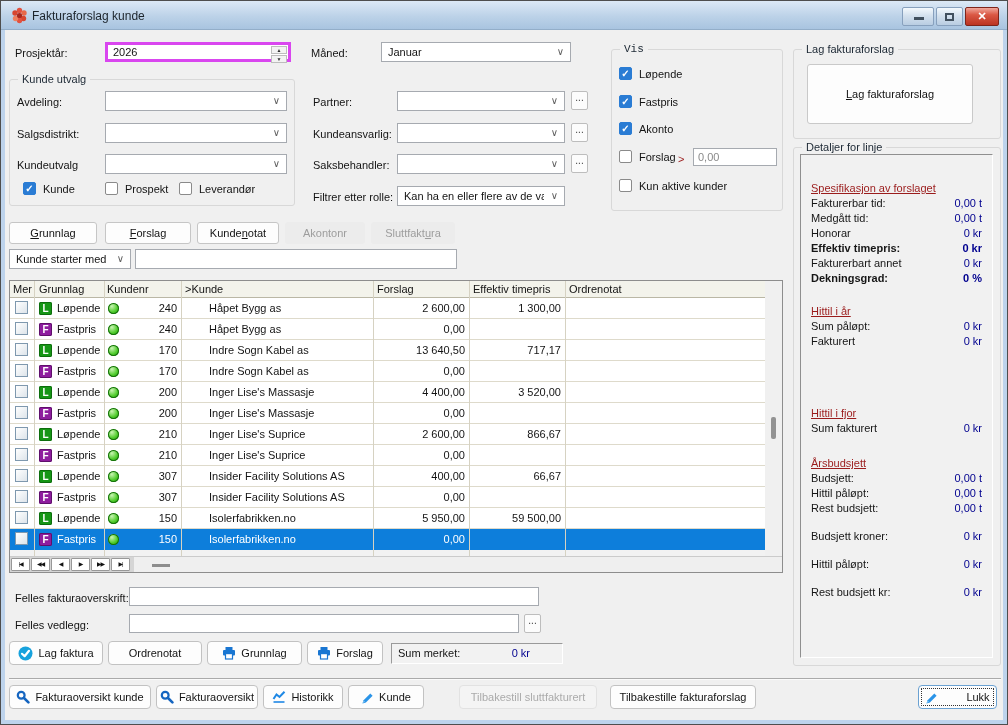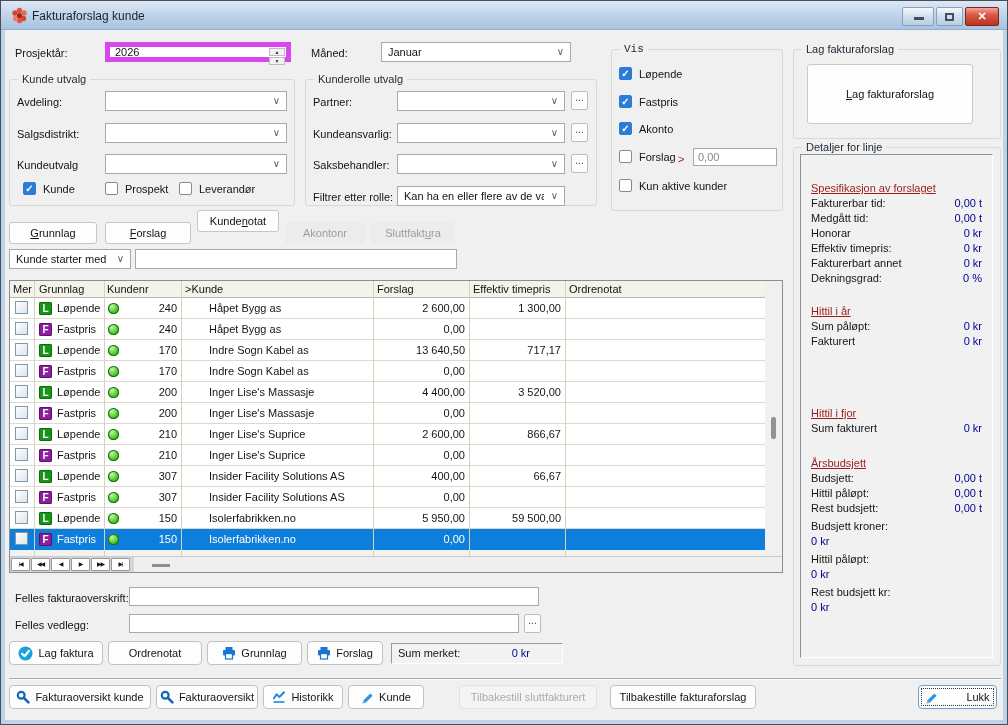--- a/index.html
+++ b/index.html
@@ -48,21 +48,21 @@
     font-size:11px; color:#131313; text-align:center; line-height:20px; z-index:3; }
   .tab.disabled { background:#ececec; border-color:#ececec; color:#9d9d9d; }
 
   .btn { position:absolute; height:24px; background:#fdfdfd; border:1px solid #c2c2c2; border-radius:4px;
     font-size:11px; color:#131313; display:flex; align-items:center; justify-content:center; gap:5px; z-index:3; }
   .btn.disabled { background:#f4f4f4; border-color:#e2e2e2; color:#ababab; }
   .btn.focused { border-color:#6aa1d2; outline:1px dotted #333; outline-offset:-4px;gap:28px; }
   .icon { display:inline-flex; align-items:center; justify-content:center; }
 
   
-  #spin { position:absolute; left:104px; top:41px; width:186px; height:20px; border:5px solid #d946ef;
+  #spin { position:absolute; left:104px; top:41px; width:186px; height:20px; border:3px solid #d946ef;
     background:#fff; z-index:3; }
   #spin input { position:absolute; left:0; top:0; bottom:0; width:160px; border:0; padding:0 5px;
     font-size:11px; font-family:inherit; color:#141414; outline:none; }
   .spinbtn { position:absolute; right:1px; width:16px; height:8px; background:#f3f3f3; border:1px solid #bdbdbd;
     font-size:5px; line-height:7px; text-align:center; color:#333; }
   #spin-up { top:1px; } #spin-down { top:10px; }
 
   
   #tablebox { position:absolute; left:8px; top:279px; width:774px; height:293px; border:1px solid #8d8d8d;
     background:#f2f2f2; z-index:3; }
@@ -96,23 +96,23 @@
     font-size:6px; line-height:11px; text-align:center; color:#111; letter-spacing:-1px; }
   #hthumb { position:absolute; left:142px; top:7px; width:18px; height:3px; background:#8d8d8d; }
 
   
   #detailpanel { position:absolute; left:799px; top:153px; width:193px; height:504px; background:#f1f1f1;
     border:1px solid; border-color:#8f8f8f #ffffff #ffffff #8f8f8f; z-index:3; overflow:hidden; }
   .dsec { margin:0 10px; }
   .dsec .dhead { font-size:11px; color:#9b1c1c; text-decoration:underline; line-height:15px; }
   .drow { display:flex; justify-content:space-between; font-size:11px; line-height:15px; color:#161616; }
   .drow .dv { color:#00008f; }
-  .drow.bold { font-weight:normal; }
+  .drow.bold { font-weight:bold; }
   .dsec-0 { margin-top:26px; } .dsec-1 { margin-top:18px; } .dsec-2 { margin-top:57px; } .dsec-3 { margin-top:20px; }
-  .drow.spaced { margin-top:3px;flex-direction:column; }
+  .drow.spaced { margin-top:13px; }
 
   #bigbtn { position:absolute; left:806px; top:63px; width:166px; height:60px; background:#fdfdfd;
     border:1px solid #c9c9c9; border-radius:3px; font-size:11px; color:#131313; z-index:3;
     display:flex; align-items:center; justify-content:center; }
 
   #sumpanel { position:absolute; left:390px; top:642px; width:172px; height:21px; background:#f2f2f2;
     border:1px solid; border-color:#9a9a9a #ffffff #ffffff #9a9a9a; z-index:3; }
   #sumpanel .sl { position:absolute; left:6px; top:3px; font-size:11px; color:#141414; }
   #sumpanel .sv { position:absolute; right:32px; top:3px; font-size:11px; color:#00008f; }
 
@@ -188,23 +188,20 @@
       <div class="cb" style="left: 104px; top: 181px;">
         <span class="box"></span>
         <span>Prospekt</span>
       </div>
       <div class="cb" style="left: 178px; top: 181px;">
         <span class="box"></span>
         <span>Leverandør</span>
       </div>
     </div>
 
-  <div class="grp" style="left:304px;top:78px;width:292px;height:127px;">
-    <span class="grp-title">Kunderolle utvalg</span>
-  </div>
   <span class="lbl" style="left:312px;top:95px;">Partner:</span>
   <div class="combo" style="left:396px;top:90px;width:168px;">
     <span class="cv"></span>
     <span class="chev">∨</span>
   </div>
   <div class="dots" style="left:570px;top:90px;">...</div>
   <span class="lbl" style="left:312px;top:127px;">Kundeansvarlig:</span>
   <div class="combo" style="left:396px;top:122px;width:168px;">
     <span class="cv"></span>
     <span class="chev">∨</span>
@@ -331,21 +328,21 @@
         <div class="drow spaced">
           <span>Rest budsjett kr:</span>
           <span class="dv">0 kr</span>
         </div>
       </div>
     </div>
 
   <div id="tabs">
       <div class="tab" style="left: 8px; top: 221px; width: 88px;"><u>G</u>runnlag</div>
       <div class="tab" style="left: 104px; top: 221px; width: 86px;"><u>F</u>orslag</div>
-      <div class="tab" style="left: 196px; top: 209px; width: 82px;">Kunde<u>n</u>otat</div>
+      <div class="tab" style="left: 196px; top: 221px; width: 82px;">Kunde<u>n</u>otat</div>
       <div class="tab disabled" style="left: 284px; top: 221px; width: 80px;">Akontonr</div>
       <div class="tab disabled" style="left: 370px; top: 221px; width: 84px;">Sluttfakt<u>u</u>ra</div>
     </div>
 
   <div class="combo" style="left:8px;top:248px;width:122px;">
     <span class="cv">Kunde starter med</span>
     <span class="chev">∨</span>
   </div>
   <input class="ti" style="left: 134px; top: 248px; width: 322px; height: 20px;" value="">
 

